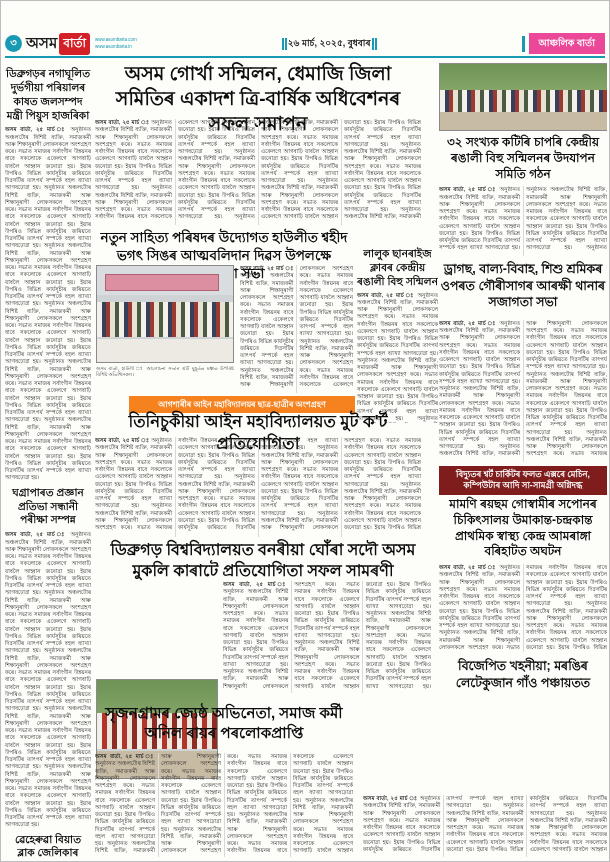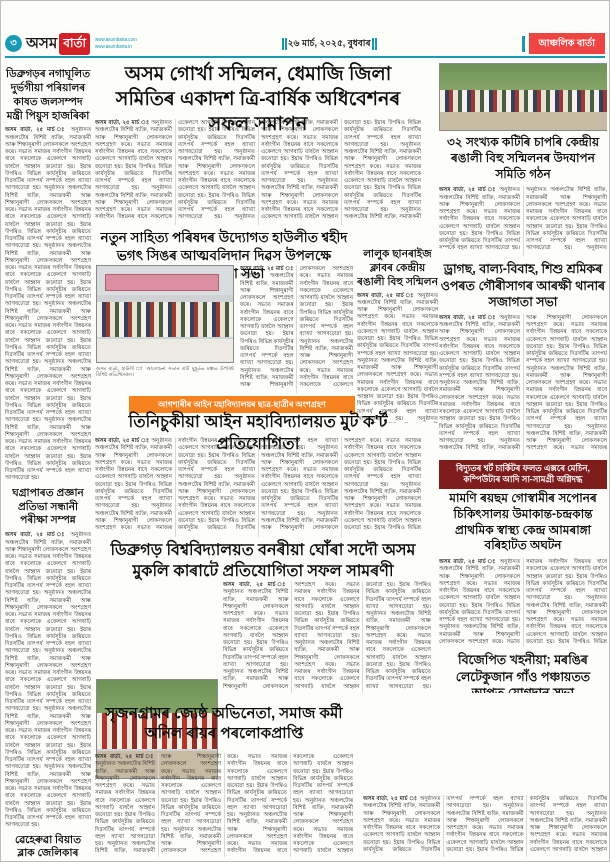--- a/index.html
+++ b/index.html
@@ -14,21 +14,21 @@
   .pgnum{width:17px;height:17px;border-radius:50%;background:#1899b4;color:#fff;
          font-size:10px;font-weight:bold;display:flex;align-items:center;justify-content:center;}
   .logoblk{font-weight:bold;font-size:15px;margin-left:4px;display:flex;align-items:center;}
   .logo-red{background:#d42027;color:#fff;border-radius:3px;padding:1px 4px;margin-left:2px;font-size:12px;}
   .urls{margin-left:5px;font-size:4.5px;color:#1899b4;line-height:1.4;}
   .datewrap{flex:1;display:flex;align-items:center;justify-content:center;gap:4px;}
   .bar2{width:2px;height:12px;background:#1899b4;box-shadow:3px 0 0 #1899b4;}
   .bar2b{width:2px;height:12px;background:#1899b4;box-shadow:-3px 0 0 #1899b4;}
   .dateline{font-size:9px;font-weight:bold;}
   .secstub{width:3px;height:16px;background:#1899b4;margin-right:4px;}
-  .secbox{background:#ef4444;color:#fff;font-size:9.5px;font-weight:bold;padding:3px 10px;text-align:right;}
+  .secbox{background:#ec4899;color:#fff;font-size:9.5px;font-weight:bold;padding:3px 10px;text-align:right;}
 
   
   .hl{font-weight:bold;text-align:center;line-height:1.32;color:#0d0d0d;}
   .body{font-size:5.5px;line-height:1.32;text-align:justify;color:#2a2a2a;overflow:hidden;}
   .body b{font-weight:bold;}
   .cols2{column-count:2;column-gap:6px;column-rule:1px solid #d8d8d8;}
   .cols3{column-count:3;column-gap:6px;column-rule:1px solid #d8d8d8;}
   .cols4{column-count:4;column-gap:6px;column-rule:1px solid #d8d8d8;}
   .cap{font-size:4.8px;line-height:1.3;color:#333;text-align:justify;overflow:hidden;}
 
@@ -121,21 +121,21 @@
   <div class="abs body cols4" style="left:94px;top:752px;width:258px;height:104px;"><b>অসম বাৰ্তা, ২৫ মাৰ্চ ঃ</b> <span>অনুষ্ঠানত অঞ্চলটোৰ বিশিষ্ট ব্যক্তি, সমাজকৰ্মী আৰু শিক্ষানুৰাগী লোকসকলে অংশগ্ৰহণ কৰে। সভাত সমাজৰ সৰ্বাংগীন উন্নয়নৰ বাবে সকলোকে একেলগে আগবাঢ়ি যাবলৈ আহ্বান জনোৱা হয়। ইয়াৰ উপৰিও বিভিন্ন কাৰ্যসূচীৰ জৰিয়তে দিৱসটিৰ তাৎপৰ্য সম্পৰ্কে বহল ব্যাখ্যা আগবঢ়োৱা হয়। অনুষ্ঠানত অঞ্চলটোৰ বিশিষ্ট ব্যক্তি, সমাজকৰ্মী আৰু শিক্ষানুৰাগী লোকসকলে অংশগ্ৰহণ কৰে। সভাত সমাজৰ সৰ্বাংগীন উন্নয়নৰ বাবে সকলোকে একেলগে আগবাঢ়ি যাবলৈ আহ্বান জনোৱা হয়। ইয়াৰ উপৰিও বিভিন্ন কাৰ্যসূচীৰ জৰিয়তে দিৱসটিৰ তাৎপৰ্য সম্পৰ্কে বহল ব্যাখ্যা আগবঢ়োৱা হয়। অনুষ্ঠানত অঞ্চলটোৰ বিশিষ্ট ব্যক্তি, সমাজকৰ্মী আৰু শিক্ষানুৰাগী লোকসকলে অংশগ্ৰহণ কৰে। সভাত সমাজৰ সৰ্বাংগীন উন্নয়নৰ বাবে সকলোকে একেলগে আগবাঢ়ি যাবলৈ আহ্বান জনোৱা হয়। ইয়াৰ উপৰিও বিভিন্ন কাৰ্যসূচীৰ জৰিয়তে দিৱসটিৰ তাৎপৰ্য সম্পৰ্কে বহল ব্যাখ্যা আগবঢ়োৱা হয়। অনুষ্ঠানত অঞ্চলটোৰ বিশিষ্ট ব্যক্তি, সমাজকৰ্মী আৰু শিক্ষানুৰাগী লোকসকলে অংশগ্ৰহণ কৰে। সভাত সমাজৰ সৰ্বাংগীন উন্নয়নৰ বাবে সকলোকে একেলগে আগবাঢ়ি যাবলৈ আহ্বান জনোৱা হয়। ইয়াৰ উপৰিও বিভিন্ন কাৰ্যসূচীৰ জৰিয়তে দিৱসটিৰ তাৎপৰ্য সম্পৰ্কে বহল ব্যাখ্যা আগবঢ়োৱা হয়। অনুষ্ঠানত অঞ্চলটোৰ বিশিষ্ট ব্যক্তি, সমাজকৰ্মী আৰু শিক্ষানুৰাগী লোকসকলে অংশগ্ৰহণ কৰে। সভাত সমাজৰ সৰ্বাংগীন উন্নয়নৰ বাবে সকলোকে একেলগে আগবাঢ়ি যাবলৈ আহ্বান জনোৱা হয়। ইয়াৰ উপৰিও বিভিন্ন কাৰ্যসূচীৰ জৰিয়তে দিৱসটিৰ তাৎপৰ্য সম্পৰ্কে বহল ব্যাখ্যা আগবঢ়োৱা হয়। অনুষ্ঠানত অঞ্চলটোৰ বিশিষ্ট ব্যক্তি, সমাজকৰ্মী আৰু শিক্ষানুৰাগী লোকসকলে অংশগ্ৰহণ কৰে। সভাত সমাজৰ সৰ্বাংগীন উন্নয়নৰ বাবে সকলোকে একেলগে আগবাঢ়ি যাবলৈ আহ্বান জনোৱা হয়। ইয়াৰ উপৰিও বিভিন্ন কাৰ্যসূচীৰ জৰিয়তে দিৱসটিৰ তাৎপৰ্য সম্পৰ্কে বহল ব্যাখ্যা আগবঢ়োৱা হয়। অনুষ্ঠানত অঞ্চলটোৰ বিশিষ্ট ব্যক্তি, সমাজকৰ্মী আৰু শিক্ষানুৰাগী লোকসকলে অংশগ্ৰহণ কৰে। সভাত সমাজৰ সৰ্বাংগীন উন্নয়নৰ বাবে সকলোকে একেলগে আগবাঢ়ি যাবলৈ আহ্বান জনোৱা হয়। ইয়াৰ উপৰিও বিভিন্ন কাৰ্যসূচীৰ জৰিয়তে দিৱসটিৰ তাৎপৰ্য সম্পৰ্কে বহল ব্যাখ্যা আগবঢ়োৱা হয়। অনুষ্ঠানত অঞ্চলটোৰ বিশিষ্ট ব্যক্তি, সমাজকৰ্মী আৰু শিক্ষানুৰাগী লোকসকলে অংশগ্ৰহণ কৰে। সভাত সমাজৰ সৰ্বাংগীন উন্নয়নৰ বাবে সকলোকে একেলগে আগবাঢ়ি যাবলৈ আহ্বান জনোৱা হয়। ইয়াৰ উপৰিও বিভিন্ন কাৰ্যসূচীৰ জৰিয়তে দিৱসটিৰ তাৎপৰ্য সম্পৰ্কে বহল ব্যাখ্যা আগবঢ়োৱা হয়।</span></div>
 
   <div class="abs" style="left:438px;top:62px;width:168px;height:630px;overflow:hidden;">
     <div class="ph" style="width:100%;height:66px;">
       <div class="sky"></div>
       <div class="crowd" style="top:40%;"></div>
       <div class="ground"></div>
     </div>
     <div class="hl" style="font-size:12px;margin:4px 0;">৩২ সংখ্যক কটিৰি চাপৰি কেন্দ্ৰীয় ৰঙালী বিহু সন্মিলনৰ উদযাপন সমিতি গঠন</div>
     <div class="body cols2" style="height:70px;"><b>অসম বাৰ্তা, ২৫ মাৰ্চ ঃ</b> <span>অনুষ্ঠানত অঞ্চলটোৰ বিশিষ্ট ব্যক্তি, সমাজকৰ্মী আৰু শিক্ষানুৰাগী লোকসকলে অংশগ্ৰহণ কৰে। সভাত সমাজৰ সৰ্বাংগীন উন্নয়নৰ বাবে সকলোকে একেলগে আগবাঢ়ি যাবলৈ আহ্বান জনোৱা হয়। ইয়াৰ উপৰিও বিভিন্ন কাৰ্যসূচীৰ জৰিয়তে দিৱসটিৰ তাৎপৰ্য সম্পৰ্কে বহল ব্যাখ্যা আগবঢ়োৱা হয়। অনুষ্ঠানত অঞ্চলটোৰ বিশিষ্ট ব্যক্তি, সমাজকৰ্মী আৰু শিক্ষানুৰাগী লোকসকলে অংশগ্ৰহণ কৰে। সভাত সমাজৰ সৰ্বাংগীন উন্নয়নৰ বাবে সকলোকে একেলগে আগবাঢ়ি যাবলৈ আহ্বান জনোৱা হয়। ইয়াৰ উপৰিও বিভিন্ন কাৰ্যসূচীৰ জৰিয়তে দিৱসটিৰ তাৎপৰ্য সম্পৰ্কে বহল ব্যাখ্যা আগবঢ়োৱা হয়। অনুষ্ঠানত অঞ্চলটোৰ বিশিষ্ট ব্যক্তি, সমাজকৰ্মী আৰু শিক্ষানুৰাগী লোকসকলে অংশগ্ৰহণ কৰে। সভাত সমাজৰ সৰ্বাংগীন উন্নয়নৰ বাবে সকলোকে একেলগে আগবাঢ়ি যাবলৈ আহ্বান জনোৱা হয়। ইয়াৰ উপৰিও বিভিন্ন কাৰ্যসূচীৰ জৰিয়তে দিৱসটিৰ তাৎপৰ্য সম্পৰ্কে বহল ব্যাখ্যা আগবঢ়োৱা হয়। অনুষ্ঠানত অঞ্চলটোৰ বিশিষ্ট ব্যক্তি, সমাজকৰ্মী আৰু শিক্ষানুৰাগী লোকসকলে অংশগ্ৰহণ কৰে। সভাত সমাজৰ সৰ্বাংগীন উন্নয়নৰ বাবে সকলোকে একেলগে আগবাঢ়ি যাবলৈ আহ্বান জনোৱা হয়। ইয়াৰ উপৰিও বিভিন্ন কাৰ্যসূচীৰ জৰিয়তে দিৱসটিৰ তাৎপৰ্য সম্পৰ্কে বহল ব্যাখ্যা আগবঢ়োৱা হয়। অনুষ্ঠানত অঞ্চলটোৰ বিশিষ্ট ব্যক্তি, সমাজকৰ্মী আৰু শিক্ষানুৰাগী লোকসকলে অংশগ্ৰহণ কৰে। সভাত সমাজৰ সৰ্বাংগীন উন্নয়নৰ বাবে সকলোকে একেলগে আগবাঢ়ি যাবলৈ আহ্বান জনোৱা হয়। ইয়াৰ উপৰিও বিভিন্ন কাৰ্যসূচীৰ জৰিয়তে দিৱসটিৰ তাৎপৰ্য সম্পৰ্কে বহল ব্যাখ্যা আগবঢ়োৱা হয়। অনুষ্ঠানত অঞ্চলটোৰ বিশিষ্ট ব্যক্তি, সমাজকৰ্মী আৰু শিক্ষানুৰাগী লোকসকলে অংশগ্ৰহণ কৰে। সভাত সমাজৰ সৰ্বাংগীন উন্নয়নৰ বাবে সকলোকে একেলগে আগবাঢ়ি যাবলৈ আহ্বান জনোৱা হয়। ইয়াৰ উপৰিও বিভিন্ন কাৰ্যসূচীৰ জৰিয়তে দিৱসটিৰ তাৎপৰ্য সম্পৰ্কে বহল ব্যাখ্যা আগবঢ়োৱা হয়।</span></div>
-    <div class="hl" style="font-size:12.5px;margin:5px 0 3px 0;">ড্ৰাগছ, বাল্য-বিবাহ, শিশু শ্ৰমিকৰ ওপৰত গৌৰীসাগৰ আৰক্ষী থানাৰ সজাগতা সভা</div>
+    <div class="hl" style="font-size:12.5px;margin:5px 0 9px 0;">ড্ৰাগছ, বাল্য-বিবাহ, শিশু শ্ৰমিকৰ ওপৰত গৌৰীসাগৰ আৰক্ষী থানাৰ সজাগতা সভা</div>
     <div class="body cols2" style="height:142px;"><b>অসম বাৰ্তা, ২৫ মাৰ্চ ঃ</b> <span>অনুষ্ঠানত অঞ্চলটোৰ বিশিষ্ট ব্যক্তি, সমাজকৰ্মী আৰু শিক্ষানুৰাগী লোকসকলে অংশগ্ৰহণ কৰে। সভাত সমাজৰ সৰ্বাংগীন উন্নয়নৰ বাবে সকলোকে একেলগে আগবাঢ়ি যাবলৈ আহ্বান জনোৱা হয়। ইয়াৰ উপৰিও বিভিন্ন কাৰ্যসূচীৰ জৰিয়তে দিৱসটিৰ তাৎপৰ্য সম্পৰ্কে বহল ব্যাখ্যা আগবঢ়োৱা হয়। অনুষ্ঠানত অঞ্চলটোৰ বিশিষ্ট ব্যক্তি, সমাজকৰ্মী আৰু শিক্ষানুৰাগী লোকসকলে অংশগ্ৰহণ কৰে। সভাত সমাজৰ সৰ্বাংগীন উন্নয়নৰ বাবে সকলোকে একেলগে আগবাঢ়ি যাবলৈ আহ্বান জনোৱা হয়। ইয়াৰ উপৰিও বিভিন্ন কাৰ্যসূচীৰ জৰিয়তে দিৱসটিৰ তাৎপৰ্য সম্পৰ্কে বহল ব্যাখ্যা আগবঢ়োৱা হয়। অনুষ্ঠানত অঞ্চলটোৰ বিশিষ্ট ব্যক্তি, সমাজকৰ্মী আৰু শিক্ষানুৰাগী লোকসকলে অংশগ্ৰহণ কৰে। সভাত সমাজৰ সৰ্বাংগীন উন্নয়নৰ বাবে সকলোকে একেলগে আগবাঢ়ি যাবলৈ আহ্বান জনোৱা হয়। ইয়াৰ উপৰিও বিভিন্ন কাৰ্যসূচীৰ জৰিয়তে দিৱসটিৰ তাৎপৰ্য সম্পৰ্কে বহল ব্যাখ্যা আগবঢ়োৱা হয়। অনুষ্ঠানত অঞ্চলটোৰ বিশিষ্ট ব্যক্তি, সমাজকৰ্মী আৰু শিক্ষানুৰাগী লোকসকলে অংশগ্ৰহণ কৰে। সভাত সমাজৰ সৰ্বাংগীন উন্নয়নৰ বাবে সকলোকে একেলগে আগবাঢ়ি যাবলৈ আহ্বান জনোৱা হয়। ইয়াৰ উপৰিও বিভিন্ন কাৰ্যসূচীৰ জৰিয়তে দিৱসটিৰ তাৎপৰ্য সম্পৰ্কে বহল ব্যাখ্যা আগবঢ়োৱা হয়। অনুষ্ঠানত অঞ্চলটোৰ বিশিষ্ট ব্যক্তি, সমাজকৰ্মী আৰু শিক্ষানুৰাগী লোকসকলে অংশগ্ৰহণ কৰে। সভাত সমাজৰ সৰ্বাংগীন উন্নয়নৰ বাবে সকলোকে একেলগে আগবাঢ়ি যাবলৈ আহ্বান জনোৱা হয়। ইয়াৰ উপৰিও বিভিন্ন কাৰ্যসূচীৰ জৰিয়তে দিৱসটিৰ তাৎপৰ্য সম্পৰ্কে বহল ব্যাখ্যা আগবঢ়োৱা হয়। অনুষ্ঠানত অঞ্চলটোৰ বিশিষ্ট ব্যক্তি, সমাজকৰ্মী আৰু শিক্ষানুৰাগী লোকসকলে অংশগ্ৰহণ কৰে। সভাত সমাজৰ সৰ্বাংগীন উন্নয়নৰ বাবে সকলোকে একেলগে আগবাঢ়ি যাবলৈ আহ্বান জনোৱা হয়। ইয়াৰ উপৰিও বিভিন্ন কাৰ্যসূচীৰ জৰিয়তে দিৱসটিৰ তাৎপৰ্য সম্পৰ্কে বহল ব্যাখ্যা আগবঢ়োৱা হয়। অনুষ্ঠানত অঞ্চলটোৰ বিশিষ্ট ব্যক্তি, সমাজকৰ্মী আৰু শিক্ষানুৰাগী লোকসকলে অংশগ্ৰহণ কৰে। সভাত সমাজৰ সৰ্বাংগীন উন্নয়নৰ বাবে সকলোকে একেলগে আগবাঢ়ি যাবলৈ আহ্বান জনোৱা হয়। ইয়াৰ উপৰিও বিভিন্ন কাৰ্যসূচীৰ জৰিয়তে দিৱসটিৰ তাৎপৰ্য সম্পৰ্কে বহল ব্যাখ্যা আগবঢ়োৱা হয়। অনুষ্ঠানত অঞ্চলটোৰ বিশিষ্ট ব্যক্তি, সমাজকৰ্মী আৰু শিক্ষানুৰাগী লোকসকলে অংশগ্ৰহণ কৰে। সভাত সমাজৰ সৰ্বাংগীন উন্নয়নৰ বাবে সকলোকে একেলগে আগবাঢ়ি যাবলৈ আহ্বান জনোৱা হয়। ইয়াৰ উপৰিও বিভিন্ন কাৰ্যসূচীৰ জৰিয়তে দিৱসটিৰ তাৎপৰ্য সম্পৰ্কে বহল ব্যাখ্যা আগবঢ়োৱা হয়। অনুষ্ঠানত অঞ্চলটোৰ বিশিষ্ট ব্যক্তি, সমাজকৰ্মী আৰু শিক্ষানুৰাগী লোকসকলে অংশগ্ৰহণ কৰে। সভাত সমাজৰ সৰ্বাংগীন উন্নয়নৰ বাবে সকলোকে একেলগে আগবাঢ়ি যাবলৈ আহ্বান জনোৱা হয়। ইয়াৰ উপৰিও বিভিন্ন কাৰ্যসূচীৰ জৰিয়তে দিৱসটিৰ তাৎপৰ্য সম্পৰ্কে বহল ব্যাখ্যা আগবঢ়োৱা হয়। অনুষ্ঠানত অঞ্চলটোৰ বিশিষ্ট ব্যক্তি, সমাজকৰ্মী আৰু শিক্ষানুৰাগী লোকসকলে অংশগ্ৰহণ কৰে। সভাত সমাজৰ সৰ্বাংগীন উন্নয়নৰ বাবে সকলোকে একেলগে আগবাঢ়ি যাবলৈ আহ্বান জনোৱা হয়। ইয়াৰ উপৰিও বিভিন্ন কাৰ্যসূচীৰ জৰিয়তে দিৱসটিৰ তাৎপৰ্য সম্পৰ্কে বহল ব্যাখ্যা আগবঢ়োৱা হয়। অনুষ্ঠানত অঞ্চলটোৰ বিশিষ্ট ব্যক্তি, সমাজকৰ্মী আৰু শিক্ষানুৰাগী লোকসকলে অংশগ্ৰহণ কৰে। সভাত সমাজৰ সৰ্বাংগীন উন্নয়নৰ বাবে সকলোকে একেলগে আগবাঢ়ি যাবলৈ আহ্বান জনোৱা হয়। ইয়াৰ উপৰিও বিভিন্ন কাৰ্যসূচীৰ জৰিয়তে দিৱসটিৰ তাৎপৰ্য সম্পৰ্কে বহল ব্যাখ্যা আগবঢ়োৱা হয়।</span></div>
     <div class="redbox">বিদ্যুতৰ শ্বৰ্ট চাৰ্কিটৰ ফলত এক্সৰে মেচিন, কম্পিউটাৰ আদি সা-সামগ্ৰী অগ্নিদগ্ধ</div>
     <div class="hl" style="font-size:12px;margin:2px 0 4px 0;">মামণি ৰয়ছম গোস্বামীৰ সপোনৰ চিকিৎসালয় উমাকান্ত-চন্দ্ৰকান্ত প্ৰাথমিক স্বাস্থ্য কেন্দ্ৰ আমৰাঙ্গা বৰিহাটত অঘটন</div>
     <div class="body cols2" style="height:88px;"><b>অসম বাৰ্তা, ২৫ মাৰ্চ ঃ</b> <span>অনুষ্ঠানত অঞ্চলটোৰ বিশিষ্ট ব্যক্তি, সমাজকৰ্মী আৰু শিক্ষানুৰাগী লোকসকলে অংশগ্ৰহণ কৰে। সভাত সমাজৰ সৰ্বাংগীন উন্নয়নৰ বাবে সকলোকে একেলগে আগবাঢ়ি যাবলৈ আহ্বান জনোৱা হয়। ইয়াৰ উপৰিও বিভিন্ন কাৰ্যসূচীৰ জৰিয়তে দিৱসটিৰ তাৎপৰ্য সম্পৰ্কে বহল ব্যাখ্যা আগবঢ়োৱা হয়। অনুষ্ঠানত অঞ্চলটোৰ বিশিষ্ট ব্যক্তি, সমাজকৰ্মী আৰু শিক্ষানুৰাগী লোকসকলে অংশগ্ৰহণ কৰে। সভাত সমাজৰ সৰ্বাংগীন উন্নয়নৰ বাবে সকলোকে একেলগে আগবাঢ়ি যাবলৈ আহ্বান জনোৱা হয়। ইয়াৰ উপৰিও বিভিন্ন কাৰ্যসূচীৰ জৰিয়তে দিৱসটিৰ তাৎপৰ্য সম্পৰ্কে বহল ব্যাখ্যা আগবঢ়োৱা হয়। অনুষ্ঠানত অঞ্চলটোৰ বিশিষ্ট ব্যক্তি, সমাজকৰ্মী আৰু শিক্ষানুৰাগী লোকসকলে অংশগ্ৰহণ কৰে। সভাত সমাজৰ সৰ্বাংগীন উন্নয়নৰ বাবে সকলোকে একেলগে আগবাঢ়ি যাবলৈ আহ্বান জনোৱা হয়। ইয়াৰ উপৰিও বিভিন্ন কাৰ্যসূচীৰ জৰিয়তে দিৱসটিৰ তাৎপৰ্য সম্পৰ্কে বহল ব্যাখ্যা আগবঢ়োৱা হয়। অনুষ্ঠানত অঞ্চলটোৰ বিশিষ্ট ব্যক্তি, সমাজকৰ্মী আৰু শিক্ষানুৰাগী লোকসকলে অংশগ্ৰহণ কৰে। সভাত সমাজৰ সৰ্বাংগীন উন্নয়নৰ বাবে সকলোকে একেলগে আগবাঢ়ি যাবলৈ আহ্বান জনোৱা হয়। ইয়াৰ উপৰিও বিভিন্ন কাৰ্যসূচীৰ জৰিয়তে দিৱসটিৰ তাৎপৰ্য সম্পৰ্কে বহল ব্যাখ্যা আগবঢ়োৱা হয়। অনুষ্ঠানত অঞ্চলটোৰ বিশিষ্ট ব্যক্তি, সমাজকৰ্মী আৰু শিক্ষানুৰাগী লোকসকলে অংশগ্ৰহণ কৰে। সভাত সমাজৰ সৰ্বাংগীন উন্নয়নৰ বাবে সকলোকে একেলগে আগবাঢ়ি যাবলৈ আহ্বান জনোৱা হয়। ইয়াৰ উপৰিও বিভিন্ন কাৰ্যসূচীৰ জৰিয়তে দিৱসটিৰ তাৎপৰ্য সম্পৰ্কে বহল ব্যাখ্যা আগবঢ়োৱা হয়। অনুষ্ঠানত অঞ্চলটোৰ বিশিষ্ট ব্যক্তি, সমাজকৰ্মী আৰু শিক্ষানুৰাগী লোকসকলে অংশগ্ৰহণ কৰে। সভাত সমাজৰ সৰ্বাংগীন উন্নয়নৰ বাবে সকলোকে একেলগে আগবাঢ়ি যাবলৈ আহ্বান জনোৱা হয়। ইয়াৰ উপৰিও বিভিন্ন কাৰ্যসূচীৰ জৰিয়তে দিৱসটিৰ তাৎপৰ্য সম্পৰ্কে বহল ব্যাখ্যা আগবঢ়োৱা হয়। অনুষ্ঠানত অঞ্চলটোৰ বিশিষ্ট ব্যক্তি, সমাজকৰ্মী আৰু শিক্ষানুৰাগী লোকসকলে অংশগ্ৰহণ কৰে। সভাত সমাজৰ সৰ্বাংগীন উন্নয়নৰ বাবে সকলোকে একেলগে আগবাঢ়ি যাবলৈ আহ্বান জনোৱা হয়। ইয়াৰ উপৰিও বিভিন্ন কাৰ্যসূচীৰ জৰিয়তে দিৱসটিৰ তাৎপৰ্য সম্পৰ্কে বহল ব্যাখ্যা আগবঢ়োৱা হয়।</span></div>
     <div class="hl" style="font-size:12.5px;margin-top:6px;">বিজেপিত খহনীয়া; মৰঙিৰ লেটেকুজান গাঁও পঞ্চায়তত আপত যোগদান সভা</div>
   </div>
 
   <div class="abs body cols3" style="left:362px;top:794px;width:244px;height:62px;"><b>অসম বাৰ্তা, ২৫ মাৰ্চ ঃ</b> <span>অনুষ্ঠানত অঞ্চলটোৰ বিশিষ্ট ব্যক্তি, সমাজকৰ্মী আৰু শিক্ষানুৰাগী লোকসকলে অংশগ্ৰহণ কৰে। সভাত সমাজৰ সৰ্বাংগীন উন্নয়নৰ বাবে সকলোকে একেলগে আগবাঢ়ি যাবলৈ আহ্বান জনোৱা হয়। ইয়াৰ উপৰিও বিভিন্ন কাৰ্যসূচীৰ জৰিয়তে দিৱসটিৰ তাৎপৰ্য সম্পৰ্কে বহল ব্যাখ্যা আগবঢ়োৱা হয়। অনুষ্ঠানত অঞ্চলটোৰ বিশিষ্ট ব্যক্তি, সমাজকৰ্মী আৰু শিক্ষানুৰাগী লোকসকলে অংশগ্ৰহণ কৰে। সভাত সমাজৰ সৰ্বাংগীন উন্নয়নৰ বাবে সকলোকে একেলগে আগবাঢ়ি যাবলৈ আহ্বান জনোৱা হয়। ইয়াৰ উপৰিও বিভিন্ন কাৰ্যসূচীৰ জৰিয়তে দিৱসটিৰ তাৎপৰ্য সম্পৰ্কে বহল ব্যাখ্যা আগবঢ়োৱা হয়। অনুষ্ঠানত অঞ্চলটোৰ বিশিষ্ট ব্যক্তি, সমাজকৰ্মী আৰু শিক্ষানুৰাগী লোকসকলে অংশগ্ৰহণ কৰে। সভাত সমাজৰ সৰ্বাংগীন উন্নয়নৰ বাবে সকলোকে একেলগে আগবাঢ়ি যাবলৈ আহ্বান জনোৱা হয়। ইয়াৰ উপৰিও বিভিন্ন কাৰ্যসূচীৰ জৰিয়তে দিৱসটিৰ তাৎপৰ্য সম্পৰ্কে বহল ব্যাখ্যা আগবঢ়োৱা হয়। অনুষ্ঠানত অঞ্চলটোৰ বিশিষ্ট ব্যক্তি, সমাজকৰ্মী আৰু শিক্ষানুৰাগী লোকসকলে অংশগ্ৰহণ কৰে। সভাত সমাজৰ সৰ্বাংগীন উন্নয়নৰ বাবে সকলোকে একেলগে আগবাঢ়ি যাবলৈ আহ্বান জনোৱা হয়। ইয়াৰ উপৰিও বিভিন্ন কাৰ্যসূচীৰ জৰিয়তে দিৱসটিৰ তাৎপৰ্য সম্পৰ্কে বহল ব্যাখ্যা আগবঢ়োৱা হয়। অনুষ্ঠানত অঞ্চলটোৰ বিশিষ্ট ব্যক্তি, সমাজকৰ্মী আৰু শিক্ষানুৰাগী লোকসকলে অংশগ্ৰহণ কৰে। সভাত সমাজৰ সৰ্বাংগীন উন্নয়নৰ বাবে সকলোকে একেলগে আগবাঢ়ি যাবলৈ আহ্বান জনোৱা হয়। ইয়াৰ উপৰিও বিভিন্ন কাৰ্যসূচীৰ জৰিয়তে দিৱসটিৰ তাৎপৰ্য সম্পৰ্কে বহল ব্যাখ্যা আগবঢ়োৱা হয়। অনুষ্ঠানত অঞ্চলটোৰ বিশিষ্ট ব্যক্তি, সমাজকৰ্মী আৰু শিক্ষানুৰাগী লোকসকলে অংশগ্ৰহণ কৰে। সভাত সমাজৰ সৰ্বাংগীন উন্নয়নৰ বাবে সকলোকে একেলগে আগবাঢ়ি যাবলৈ আহ্বান জনোৱা হয়। ইয়াৰ উপৰিও বিভিন্ন কাৰ্যসূচীৰ জৰিয়তে দিৱসটিৰ তাৎপৰ্য সম্পৰ্কে বহল ব্যাখ্যা আগবঢ়োৱা হয়।</span></div>
 
 </div>

